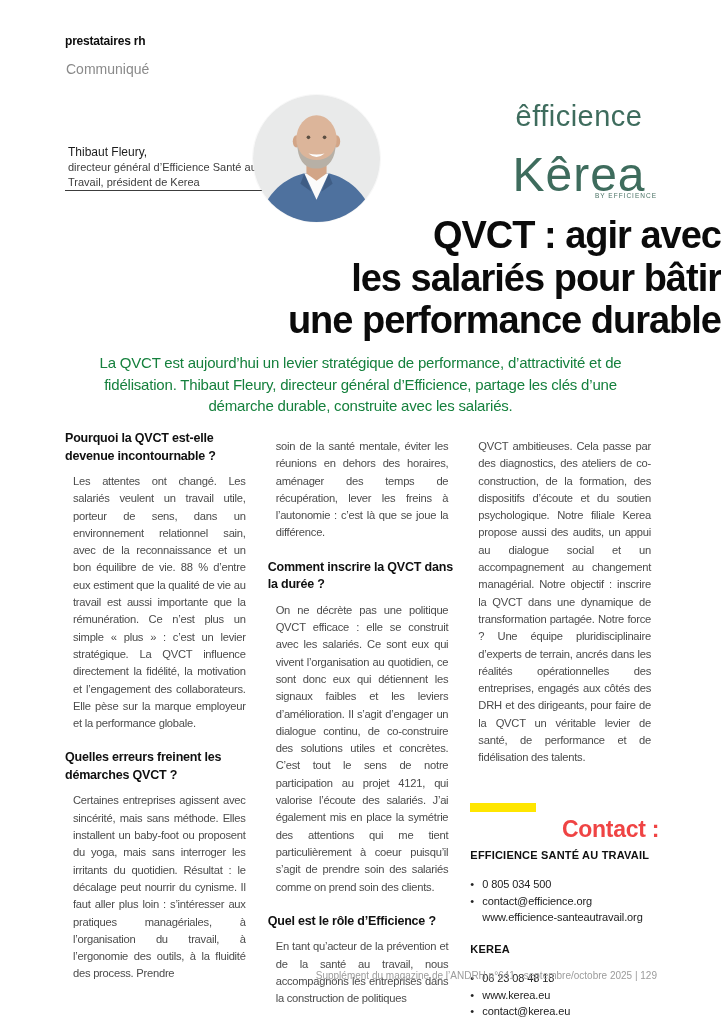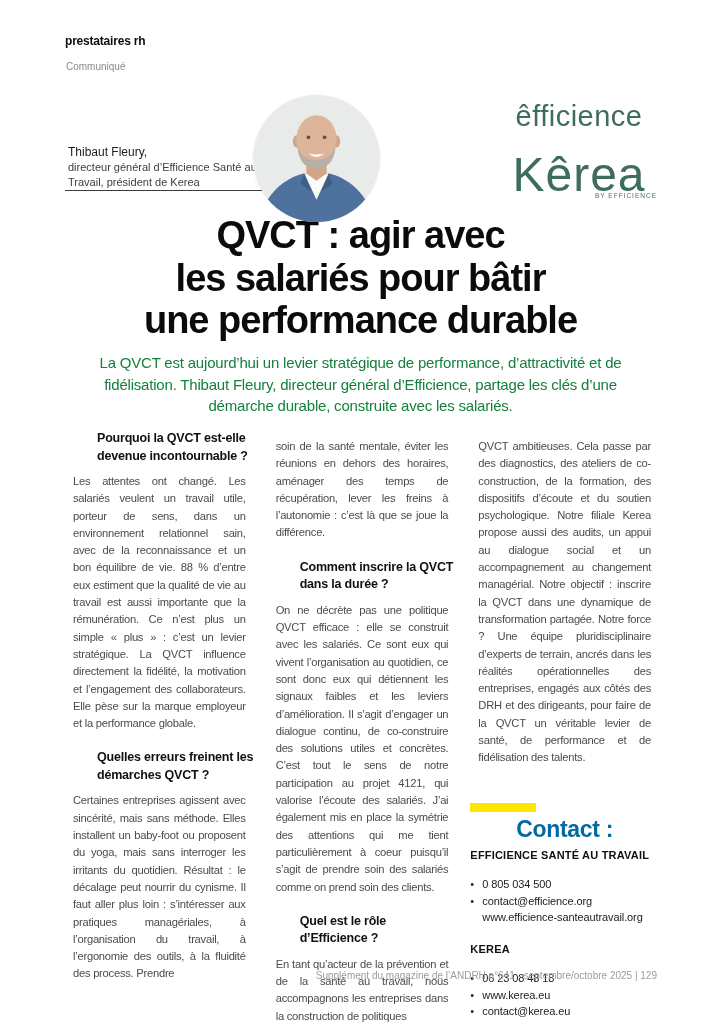--- a/index.html
+++ b/index.html
@@ -5,51 +5,51 @@
   * { margin:0; padding:0; box-sizing:border-box; }
   html,body { background:#ffffff; }
   body {
     width:721px; height:1024px; position:relative; overflow:hidden;
     font-family:"Liberation Sans", sans-serif; color:#1a1a1a;
   }
   .page { position:absolute; inset:0; background:#fff; }
 
   
   .section-title { position:absolute; left:65px; top:34px; font-size:12px; font-weight:800; letter-spacing:-0.2px; color:#0d0d0d; }
-  .kicker { position:absolute; left:66px; top:61px; font-size:10px; color:#8a8a8a; }
+  .kicker { position:absolute; left:66px; top:61px; font-size:14px; color:#8a8a8a; }
 
   
   .byline { position:absolute; left:68px; top:145px; width:196px; }
   .byline-name { display:block; font-size:12px; font-weight:400; color:#1c1c1c; line-height:15px; }
   .byline-role { display:block; font-size:11px; color:#3d3d3d; line-height:15px; }
   .divider { position:absolute; left:65px; top:190px; width:198px; height:1px; background:#3c3c3c; }
 
   
   .portrait { position:absolute; left:253px; top:95px; width:127px; height:127px; border-radius:50%; overflow:hidden; z-index:3; box-shadow:0 0 0 1px rgba(0,0,0,0.03); }
 
   
   .logo-eff { position:absolute; left:495px; top:100px; width:168px; text-align:center; font-size:29px; color:#3e6c5d; letter-spacing:0.5px; }
   .logo-kerea { position:absolute; left:495px; top:147px; width:168px; text-align:center; font-size:48px; color:#3e6c5d; letter-spacing:1px; }
   .logo-kerea-sub { position:absolute; left:495px; top:192px; width:162px; text-align:right; font-size:6.5px; color:#4a7265; letter-spacing:1px; }
 
   
-  .title { position:absolute; left:0; top:214px; width:721px; text-align:center; font-size:38px; font-weight:800; line-height:42.5px; letter-spacing:-1px; color:#0b0b0b; z-index:1; }
+  .title { position:absolute; left:0; top:214px; width:721px; text-align:right; font-size:38px; font-weight:800; line-height:42.5px; letter-spacing:-1px; color:#0b0b0b; z-index:1; }
   .standfirst { position:absolute; left:70px; top:352px; width:581px; text-align:center; font-size:15px; line-height:21.5px; letter-spacing:-0.2px; color:#15803d; }
 
   
   .columns { position:absolute; left:65px; top:430px; width:594px; display:flex; gap:14px; }
   .col { width:189px; font-size:11.2px; line-height:17.3px; letter-spacing:-0.25px; color:#4b4b4b; text-align:justify; }
   .col p { margin:8px; hyphens:auto; }
-  .col h3 { font-size:12.5px; line-height:17.5px; font-weight:700; color:#101010; text-align:left; letter-spacing:-0.2px;margin-left:32px; }
+  .col h3 { font-size:12.5px; line-height:17.5px; font-weight:700; color:#101010; text-align:left; letter-spacing:-0.2px; }
   .col h3.mt { margin-top:17px; }
 
   
   .contact { margin-top:36px; }
   .contact-bar { width:66px; height:9px; background:#FFE600; }
-  .contact-title { margin-top:9px; font-size:23px; font-weight:800; letter-spacing:-0.3px; color:#0369a1; text-align:center; }
+  .contact-title { margin-top:9px; font-size:23px; font-weight:800; letter-spacing:-0.3px; color:#ef4444; text-align:right; }
   .contact-org { margin-top:9px; font-size:11px; font-weight:700; letter-spacing:0.2px; color:#101010; text-align:left; }
   .contact-org.second { margin-top:15px; }
   .contact ul { list-style:none; margin-top:12px; font-size:11px; line-height:16.5px; letter-spacing:-0.1px; color:#222; text-align:left; }
   .contact li.b::before { content:"•"; display:inline-block; width:12px; }
   .contact li.nb { padding-left:12px; }
 
   
   .footer { position:absolute; right:64px; top:970px; font-size:10px; color:#9c9c9c; letter-spacing:0; }
 </style>
 </head>

